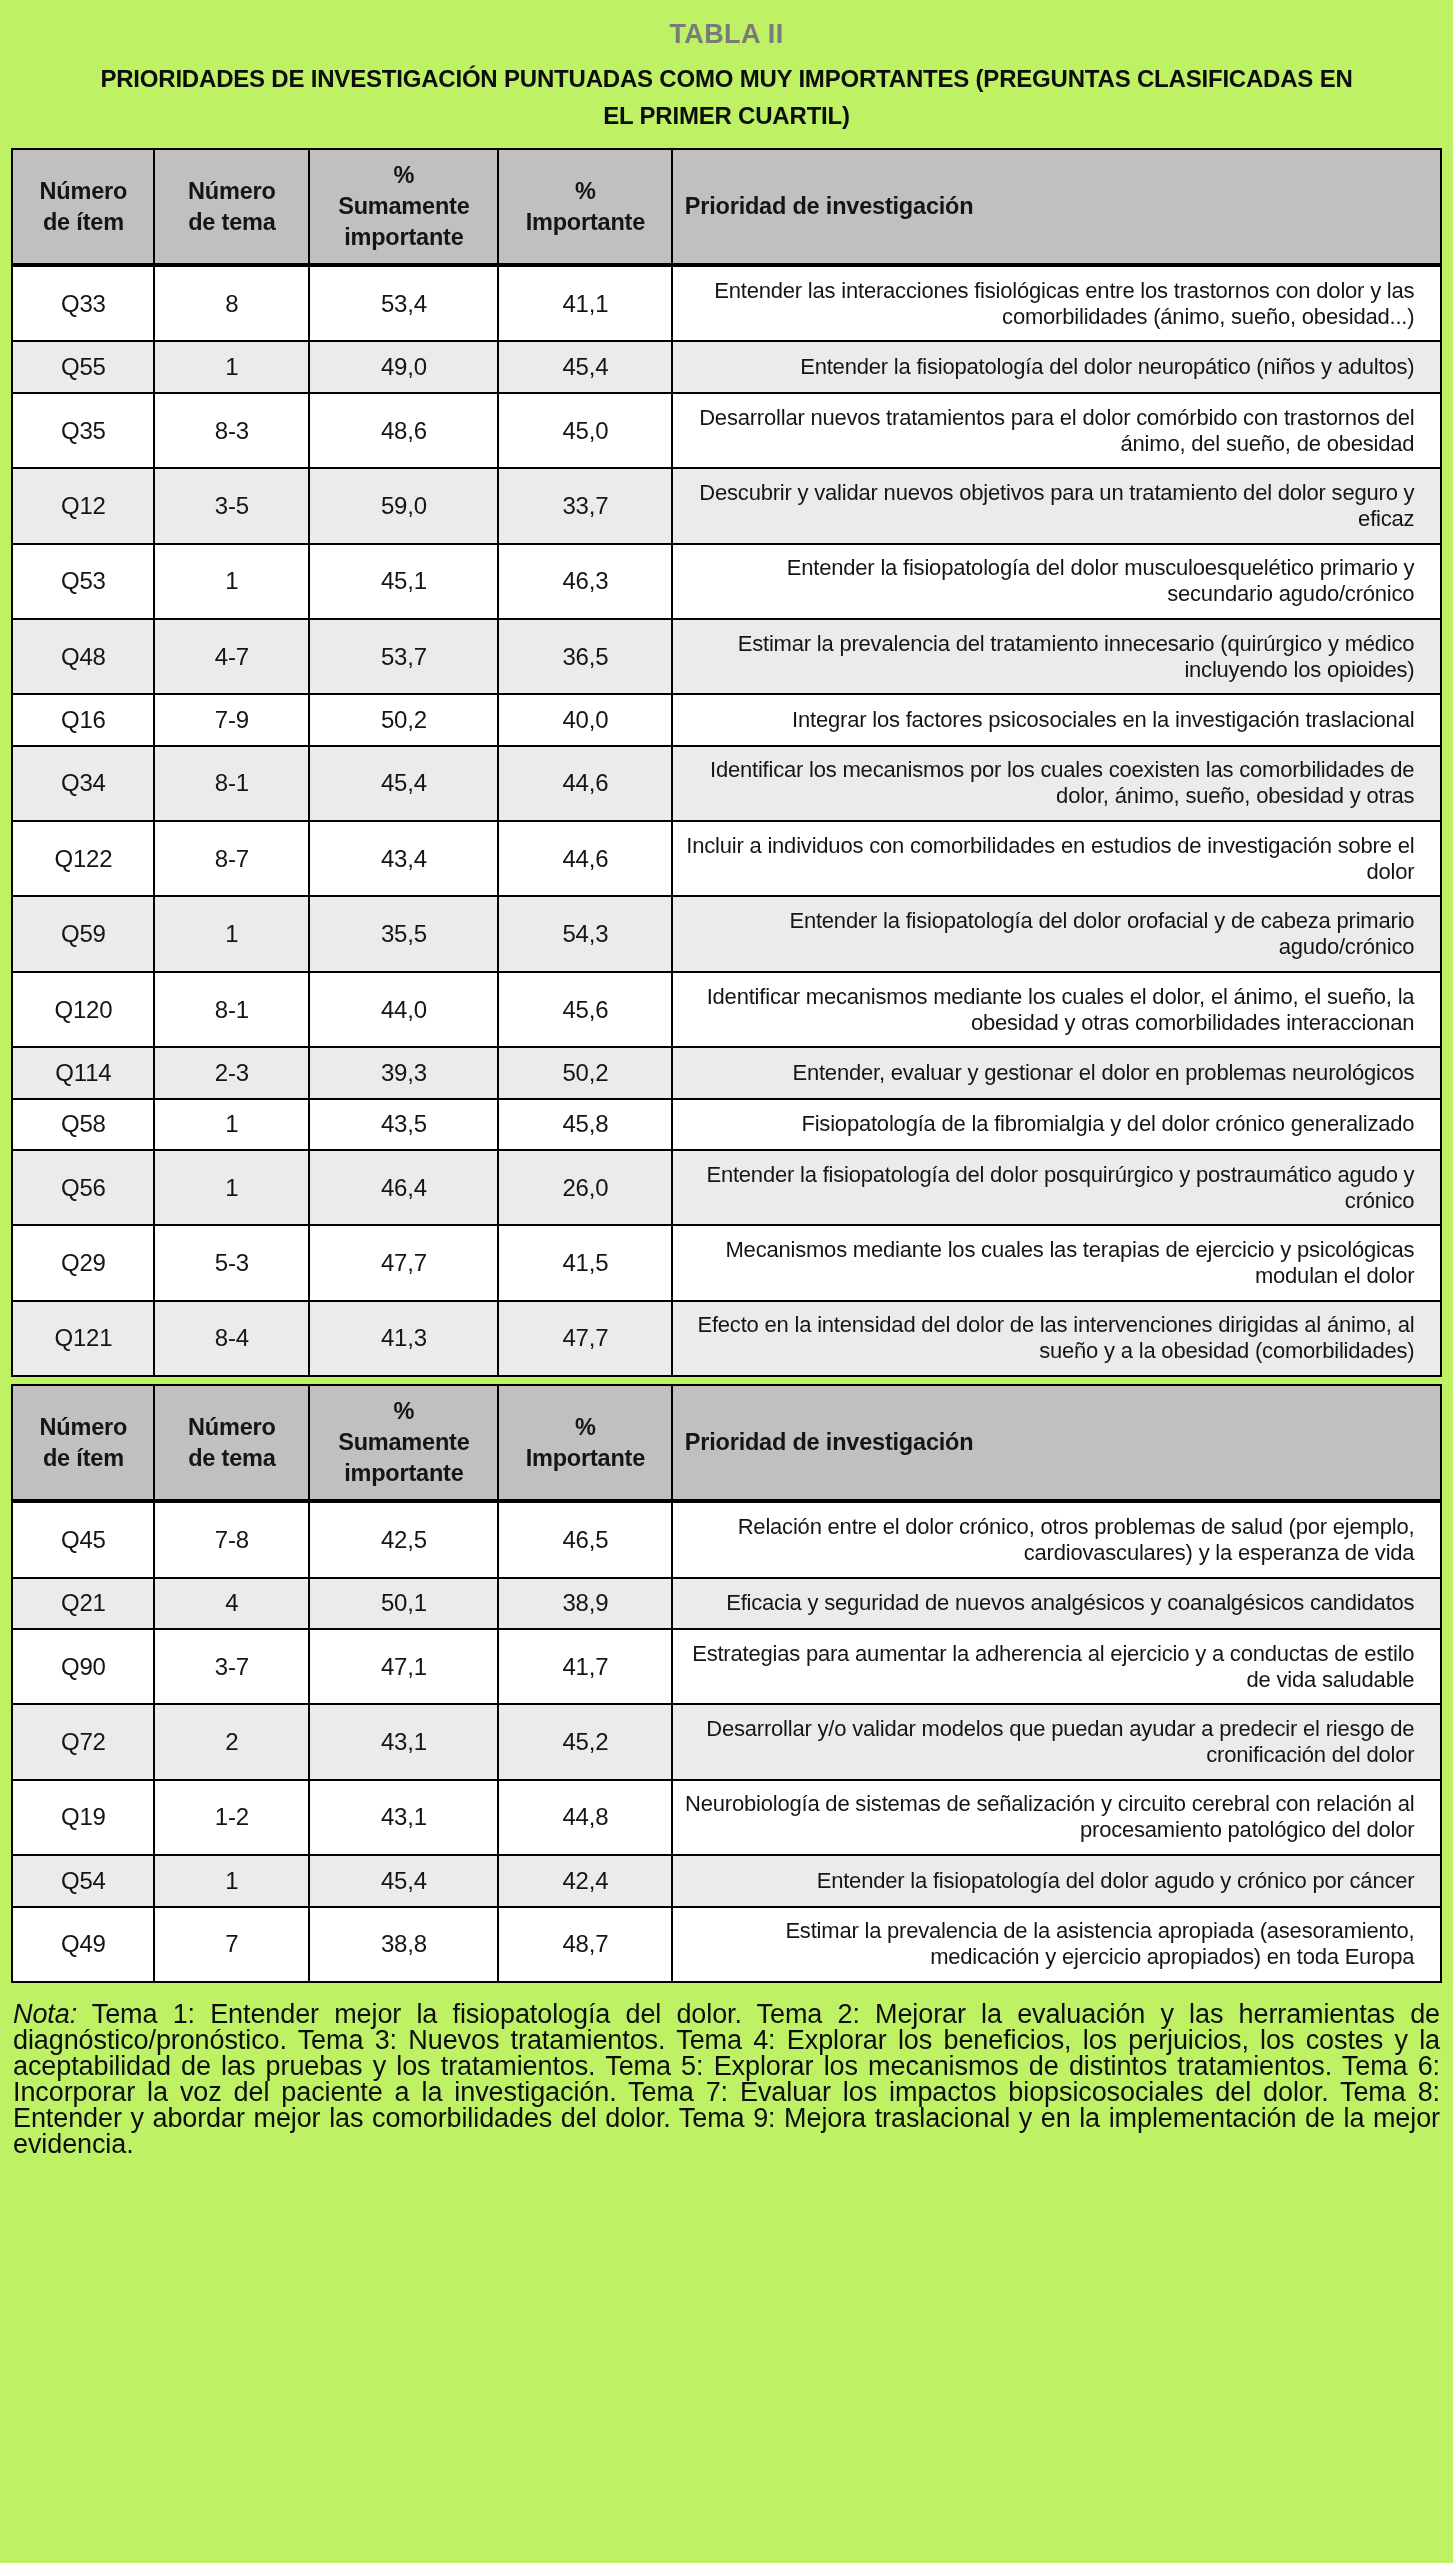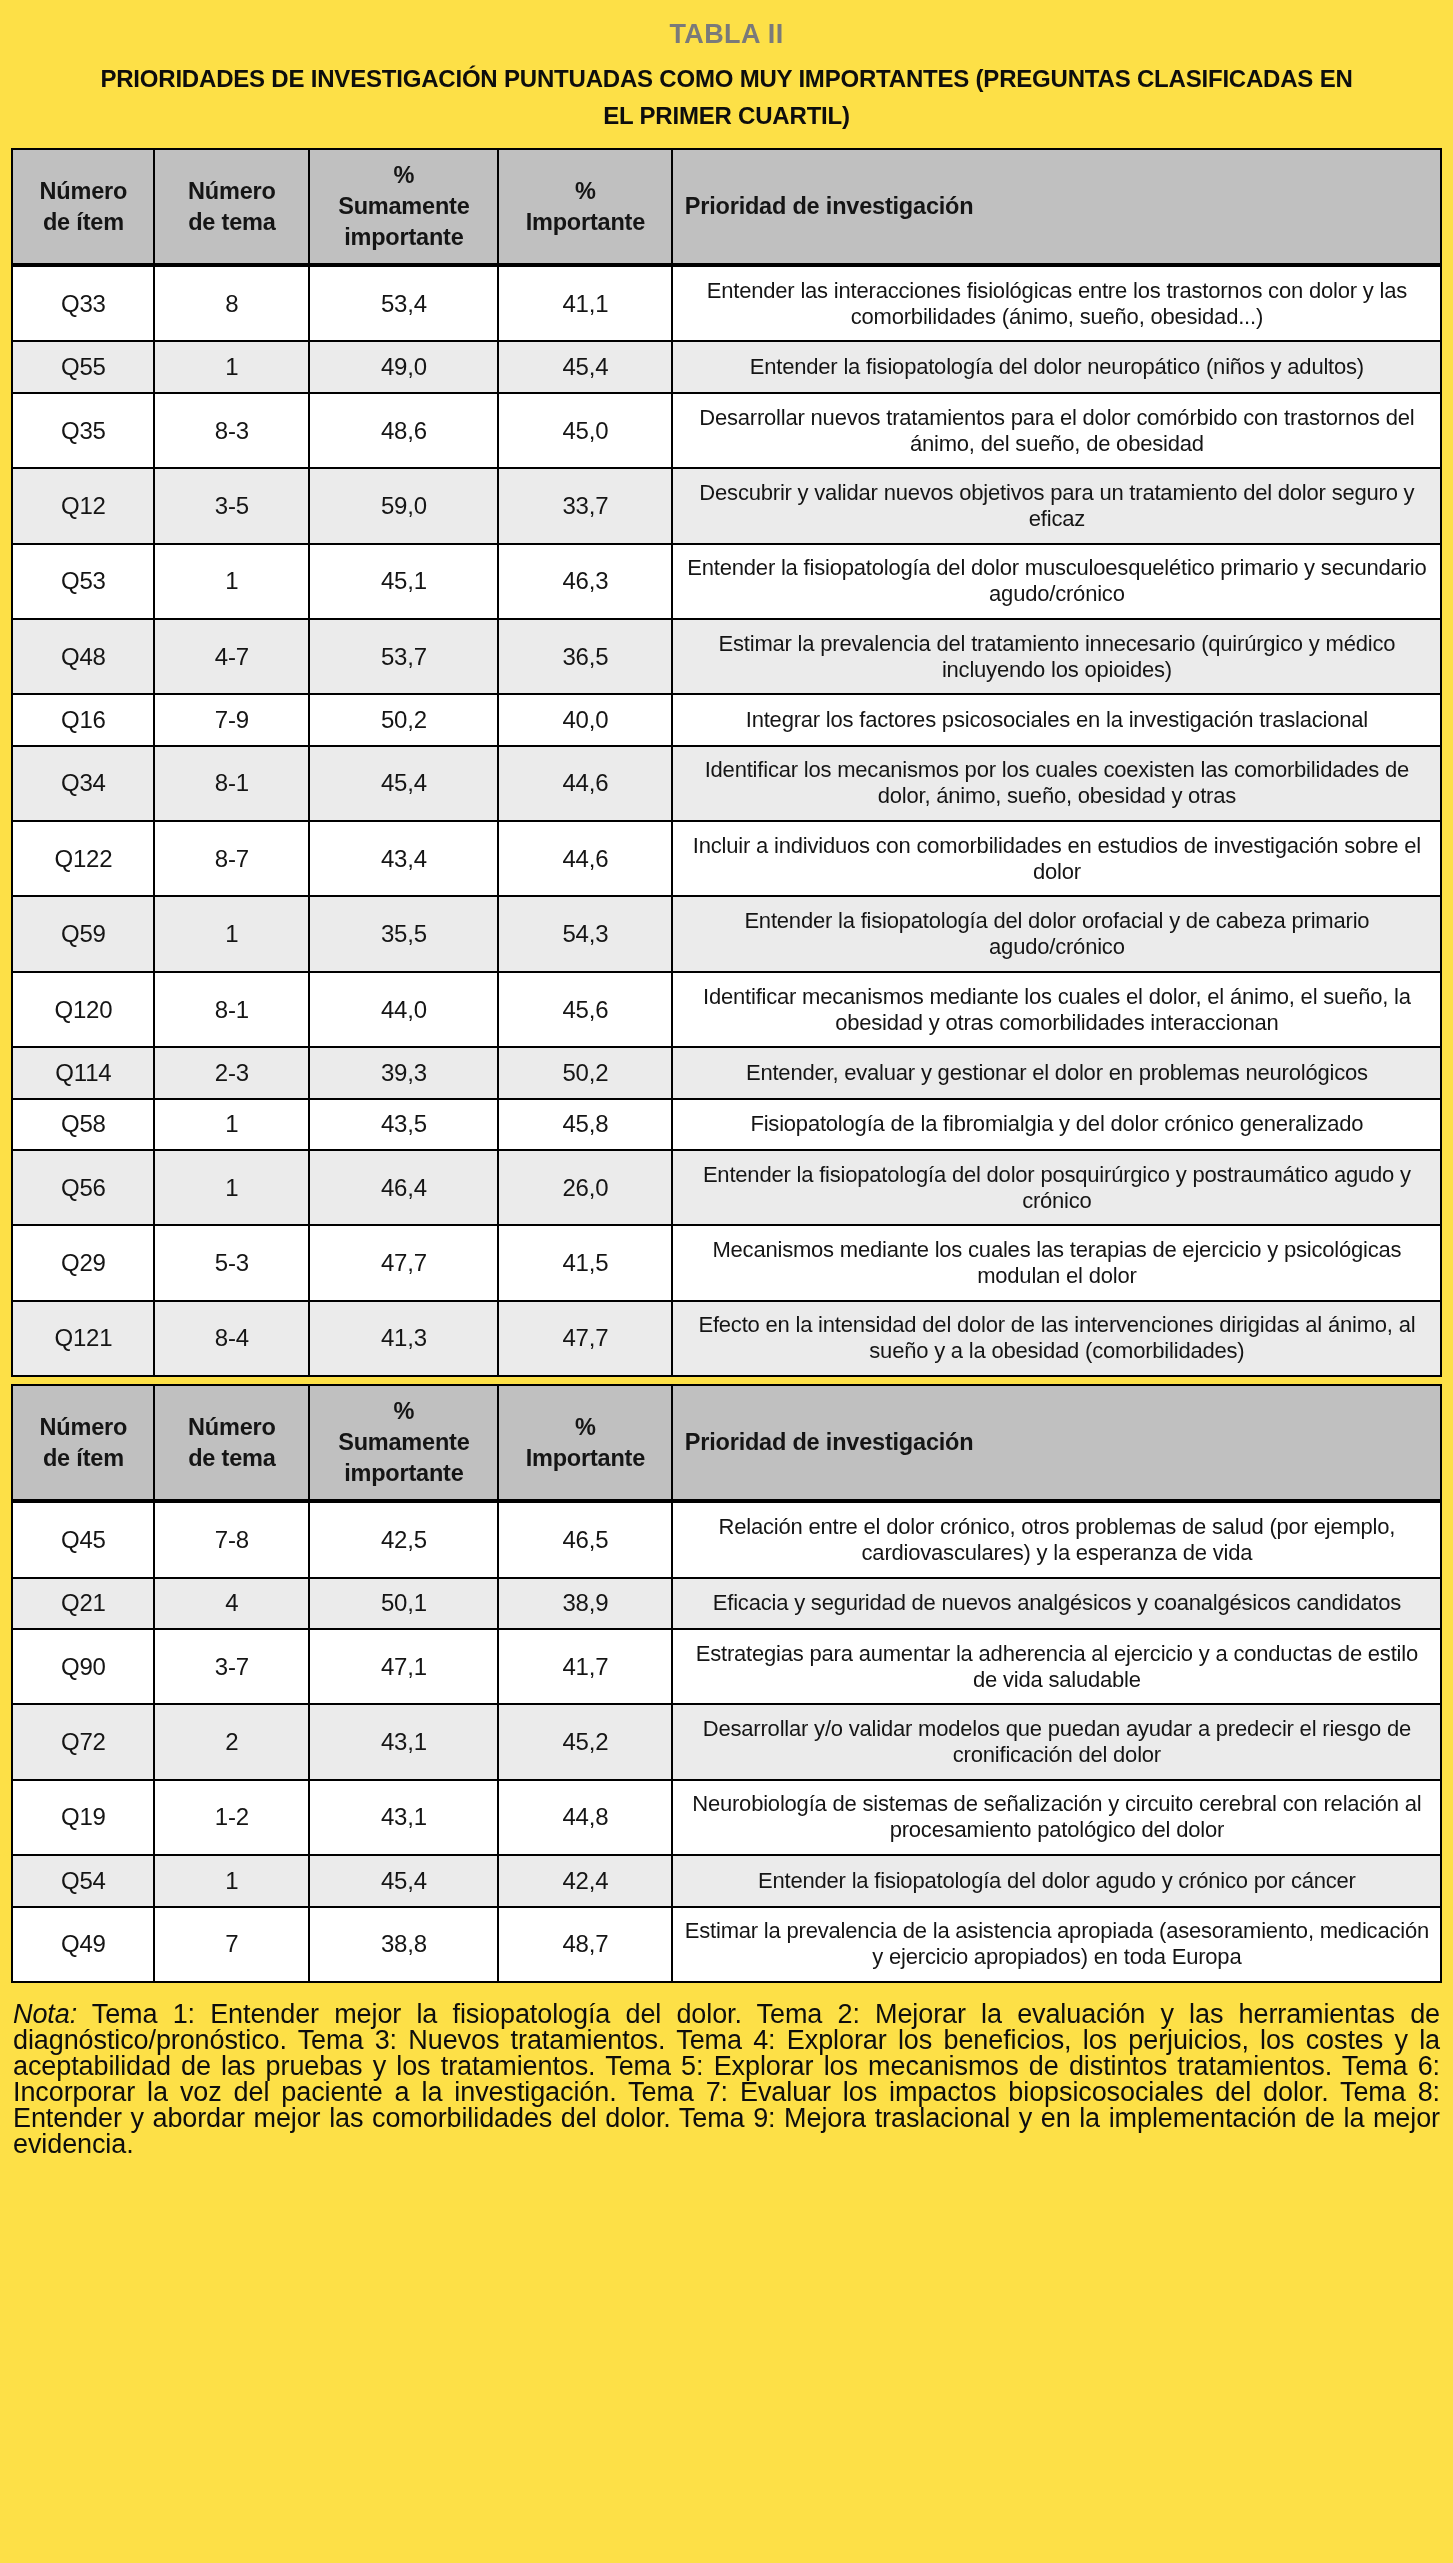--- a/index.html
+++ b/index.html
@@ -5,21 +5,21 @@
   :root{
     --header-bg:#c0c0c0;
     --row-alt-bg:#ebebeb;
     --row-bg:#ffffff;
     --border:#000000;
     --title-color:#7a7a7a;
     --text-color:#151515;
   }
   html,body{margin:0;padding:0;background:#ffffff;}
   .page{
-    width:1453px;height:2563px;background:#fde047;position:relative;
+    width:1453px;height:2563px;background:#bef264;position:relative;
     font-family:"Liberation Sans","DejaVu Sans",sans-serif;
     color:var(--text-color);
     letter-spacing:-0.2px;
     box-sizing:border-box;
   }
   .title-block{padding-top:18.5px;text-align:center;}
   .table-title{
     font-size:27px;font-weight:bold;color:var(--title-color);
     letter-spacing:0.4px;margin:0 0 10px 0;
   }
@@ -47,22 +47,22 @@
   th.h-prio{text-align:left;padding-left:11.4px;margin-top:40px;}
   th + th, td + td{border-left:2.1px solid var(--border);}
   tbody tr + tr td{border-top:2.8px solid var(--border);}
   tbody tr:nth-child(even){background:var(--row-alt-bg);}
   tbody tr:nth-child(odd){background:var(--row-bg);}
   td{
     vertical-align:middle;padding:10.7px 7.1px;
   }
   td.c0,td.c1,td.c2,td.c3{text-align:center;font-size:24px;}
   td.c4{
-    text-align:center;font-size:22px;line-height:26px;
-    padding-left:10px;padding-right:10px;
+    text-align:right;font-size:22px;line-height:26px;
+    padding-left:10px;padding-right:26px;
   }
   .footnote{
     margin:18.5px 13px 0 13px;
     font-size:27px;line-height:26px;text-align:justify;color:#0d0d0d;
     letter-spacing:-0.1px;
   }
   .footnote .nota{font-style:italic;}
 </style>
 </head>
 <body>

